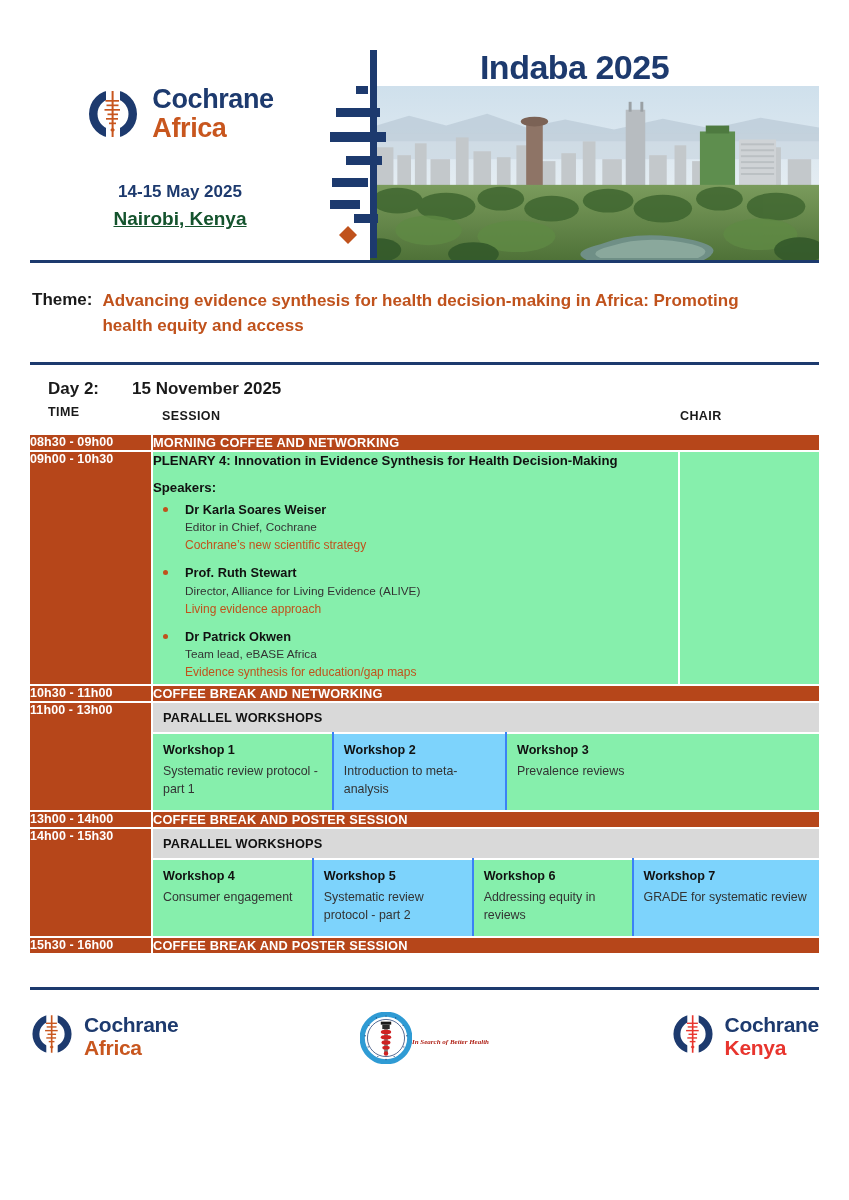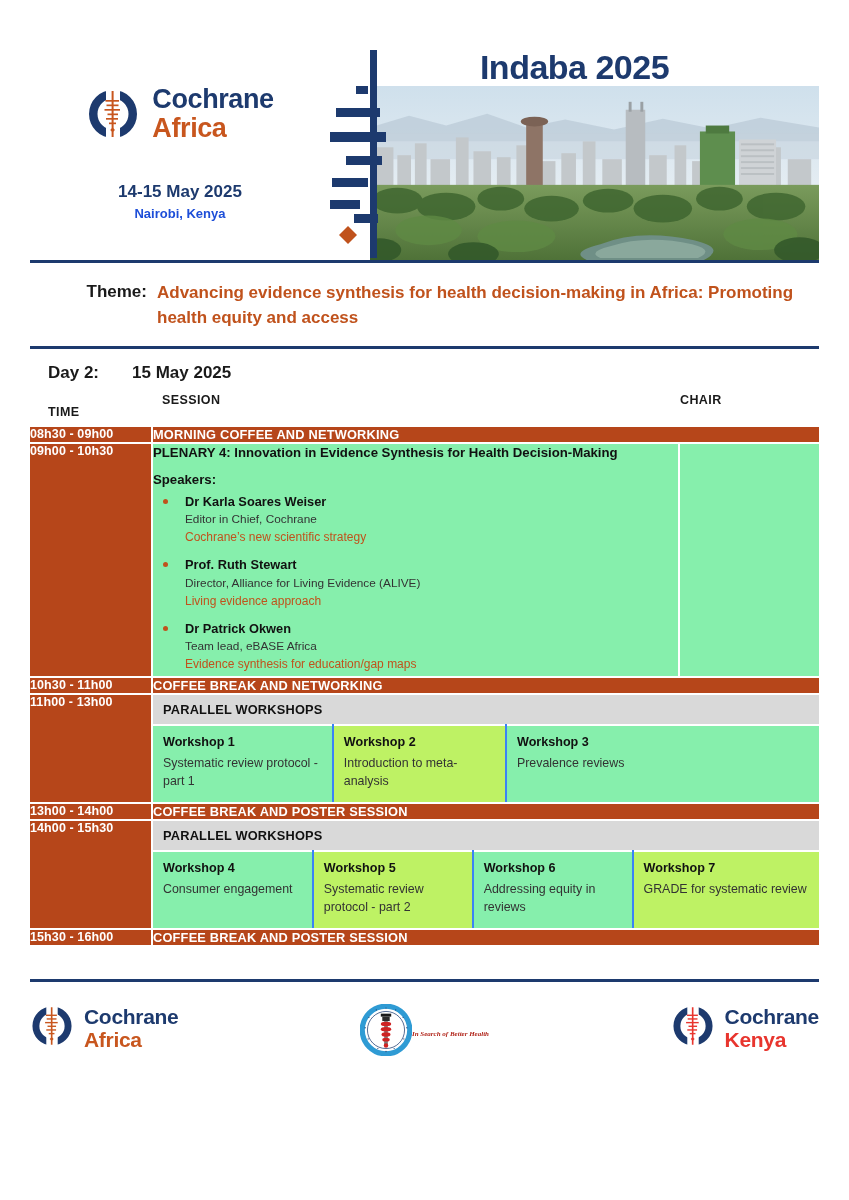--- a/index.html
+++ b/index.html
@@ -40,21 +40,21 @@
   .logo-words .w1 {
     font-size: 27px; font-weight: bold; color: #1d3a6e; letter-spacing: -0.4px;
   }
   .logo-words .w2 {
     font-size: 27px; font-weight: bold; color: #c8561e; letter-spacing: -0.4px; margin-top: 2px;
   }
   .header-dates {
     margin-top: 38px; text-align: center; line-height: 1.45;
   }
   .header-dates .d1 { font-size: 17px; font-weight: bold; color: #1d3a6e; }
-  .header-dates .d2 { font-size: 13px; font-weight: bold; color: #1d4ed8; }
+  .header-dates .d2 { font-size: 19px; font-weight: bold; color: #14532d; text-decoration: underline; }
 
   .header-right {
     position: relative;
     flex: 1 1 auto;
     min-width: 0;
   }
   .indaba-title {
     position: absolute;
     top: 10px; left: 0; right: 0;
     text-align: center;
@@ -77,26 +77,25 @@
     z-index: 1;
   }
 
   
   .rule {
     height: 3px; background: #1d3a6e; margin: 0 30px;
   }
 
   
   .theme-block {
-    margin: 0 30px;
+    margin: 8px 30px;
     padding: 18px 2px 16px 2px;
     display: flex;
     align-items: flex-start;
     gap: 10px;
-    justify-content: flex-end;
   }
   .theme-label {
     font-size: 17px; font-weight: bold; color: #1a1a1a;
     white-space: nowrap; padding-top: 1px;
   }
   .theme-text {
     font-size: 17px; font-weight: bold; color: #c0521c;
     line-height: 1.45; max-width: 660px;
   }
 
@@ -111,27 +110,27 @@
 
   
   .col-heads {
     margin: 0 30px;
     position: relative;
     height: 26px;
     font-size: 12.5px;
     font-weight: bold;
     letter-spacing: 0.4px;
   }
-  .col-heads .ch-time { position: absolute; left: 18px; top: 16px; }
+  .col-heads .ch-time { position: absolute; left: 18px; top: 0; }
   .col-heads .ch-session { position: absolute; left: 132px; top: 4px; }
   .col-heads .ch-chair { position: absolute; left: 650px; top: 4px; }
 
   
   .sched {
-    margin: 12px 30px;
+    margin: 4px 30px;
     border-collapse: collapse;
     width: 789px;
     table-layout: fixed;
   }
   .sched td { vertical-align: top; padding: 0; }
 
   .c-time {
     background: #b6461a;
     color: #ffffff;
     font-size: 12.5px;
@@ -143,21 +142,21 @@
   }
   .band-full {
     background: #b6461a;
     color: #ffffff;
     font-size: 12.8px;
     font-weight: bold;
     padding: 6px 0 6px 10px;
     letter-spacing: 0.2px;
   }
   .peach { background: #86efac; }
-  .grey  { background: #bef264; }
+  .grey  { background: #7dd3fc; }
 
   .sess-cell { padding: 9px 12px 12px 10px; }
   .plenary-title {
     font-size: 13.2px; font-weight: bold; line-height: 1.38; color: #111;
   }
   .speakers-label {
     font-size: 13.2px; font-weight: bold; margin-top: 9px; color: #111;
   }
   ul.speakers { list-style: none; margin: 6px 0 0 0; padding: 0; }
   ul.speakers li { margin: 0 0 10px 0; padding-left: 32px; position: relative; }
@@ -355,21 +354,21 @@
 
   <div class="theme-block">
     <span class="theme-label">Theme:</span>
     <span class="theme-text">Advancing evidence synthesis for health decision-making in Africa: Promoting health equity and access</span>
   </div>
 
   <div class="rule"></div>
 
   <div class="day-block">
     <span class="day-label">Day 2:</span>
-    <span class="day-value">15 May 2025</span>
+    <span class="day-value">15 November 2025</span>
   </div>
 
   <div class="col-heads">
     <span class="ch-time">TIME</span>
     <span class="ch-session">SESSION</span>
     <span class="ch-chair">CHAIR</span>
   </div>
 
   <table class="sched">
     <colgroup>

